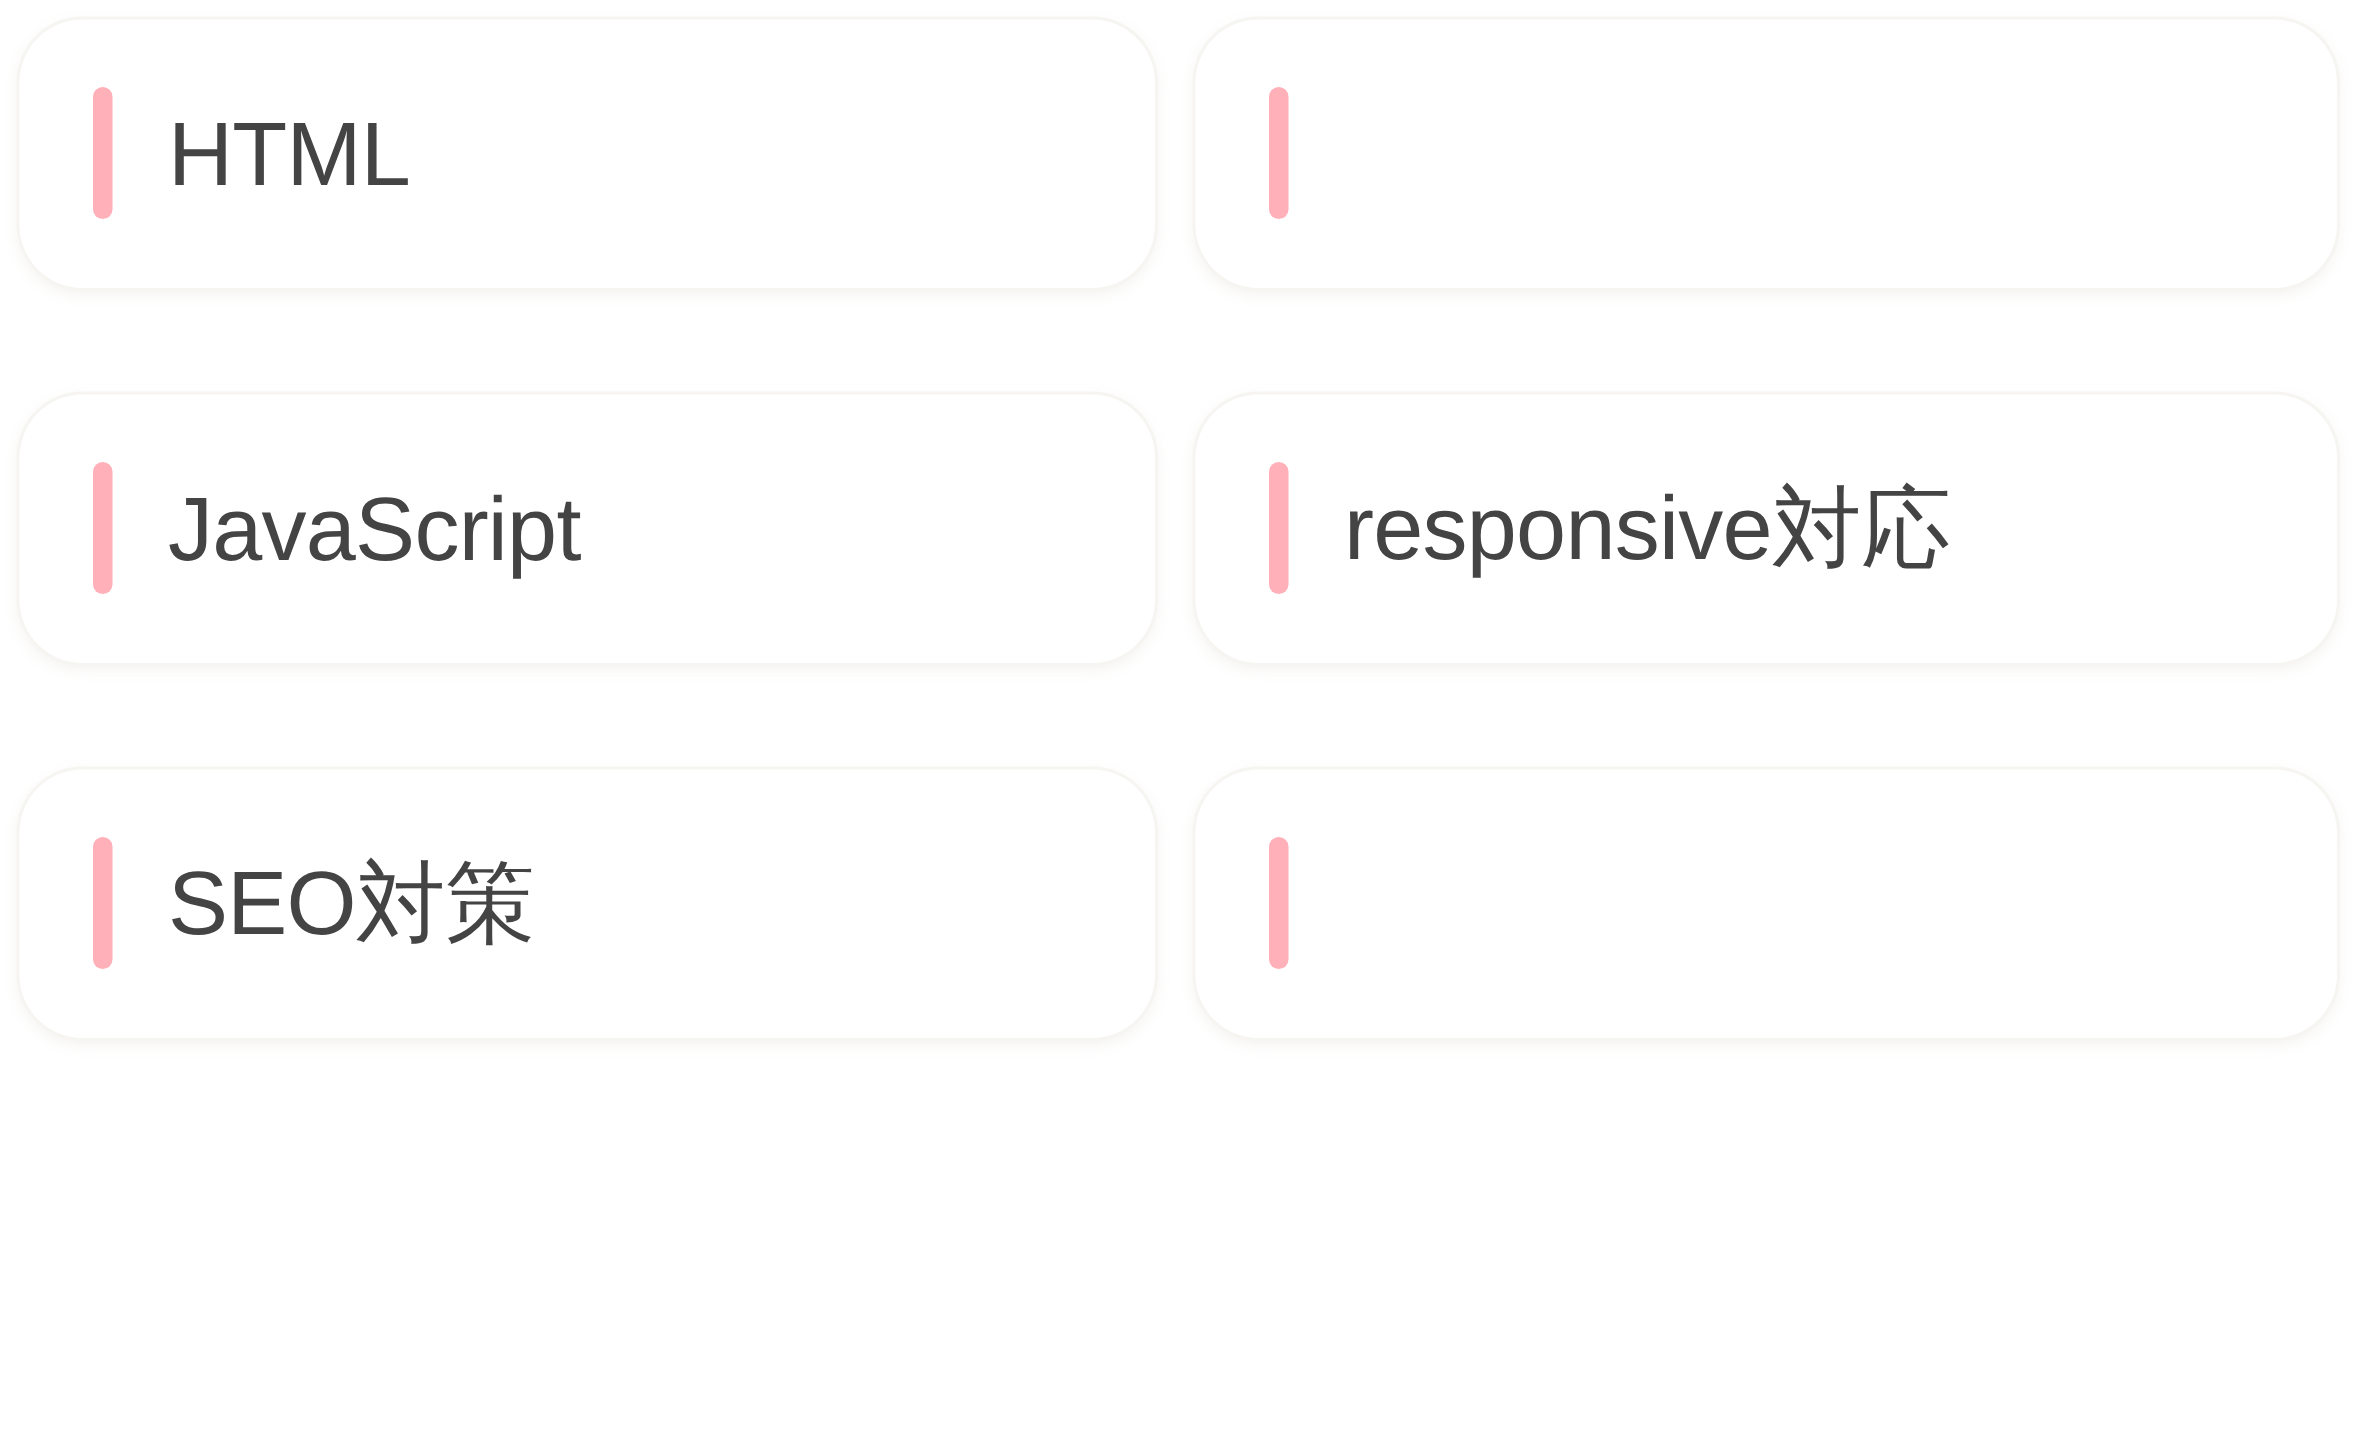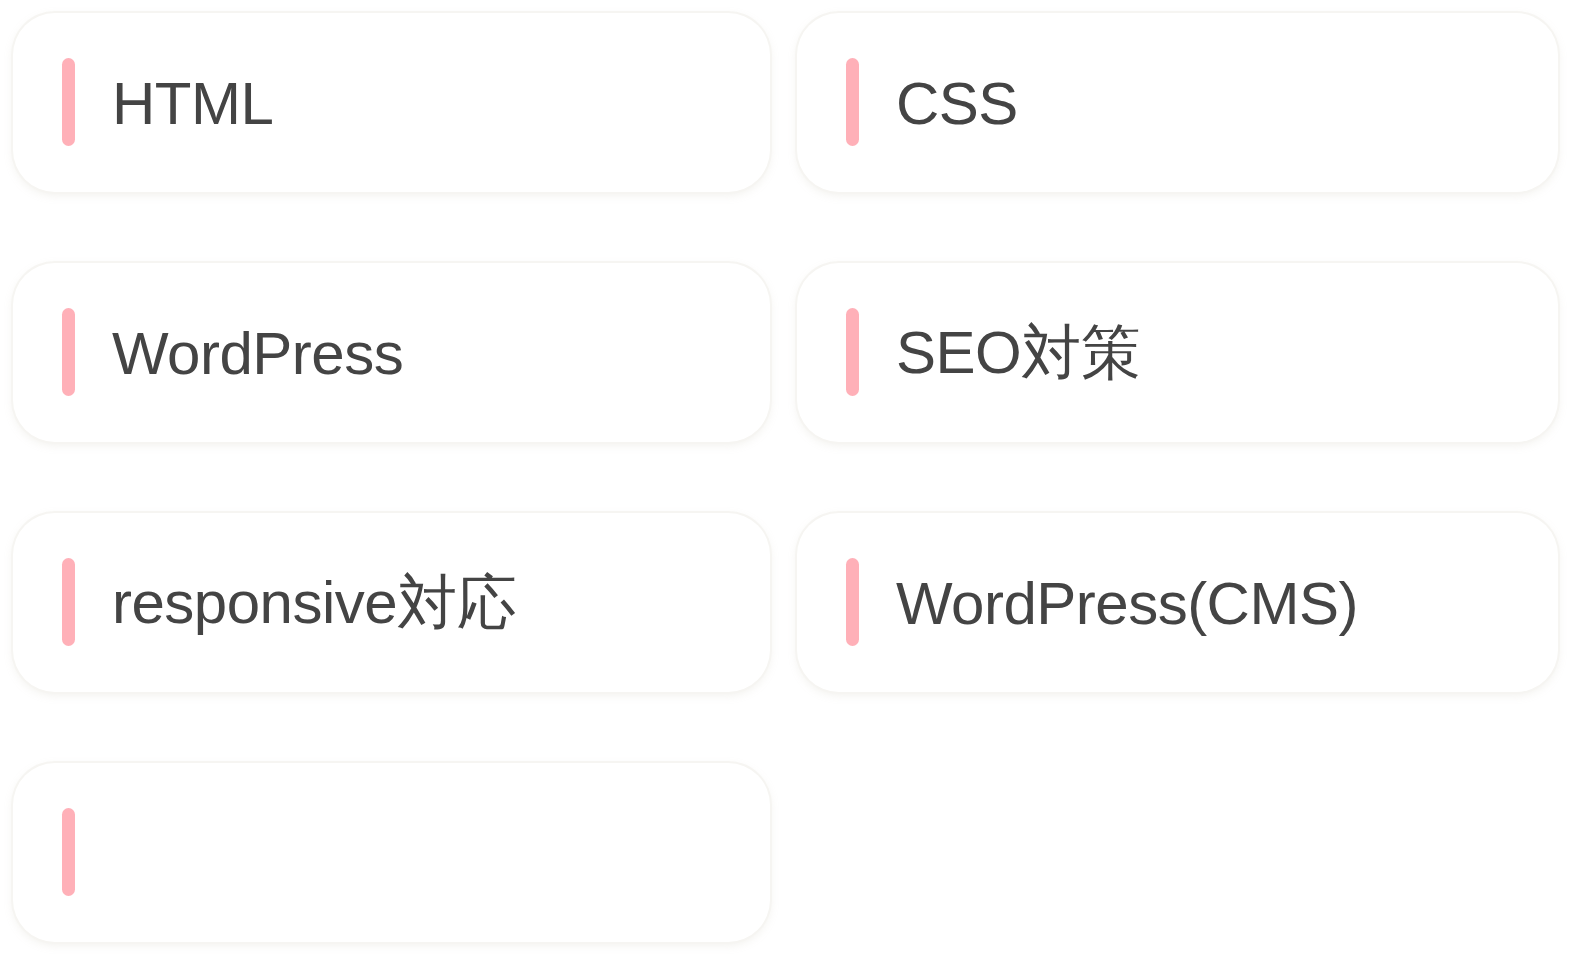--- a/index.html
+++ b/index.html
@@ -41,34 +41,29 @@
 </head>
 <body>
 
 <div class="grid">
   <div class="card">
     <span class="bar"></span>
     <span class="label">HTML</span>
   </div>
   <div class="card">
     <span class="bar"></span>
-    <span class="label">CSS</span>
   </div>
   <div class="card">
     <span class="bar"></span>
-    <span class="label">WordPress</span>
+    <span class="label">JavaScript</span>
+  </div>
+  <div class="card">
+    <span class="bar"></span>
+    <span class="label">responsive対応</span>
   </div>
   <div class="card">
     <span class="bar"></span>
     <span class="label">SEO対策</span>
   </div>
   <div class="card">
     <span class="bar"></span>
-    <span class="label">responsive対応</span>
-  </div>
-  <div class="card">
-    <span class="bar"></span>
-    <span class="label">WordPress(CMS)</span>
-  </div>
-  <div class="card">
-    <span class="bar"></span>
   </div>
 </div>
 
 </body></html>

